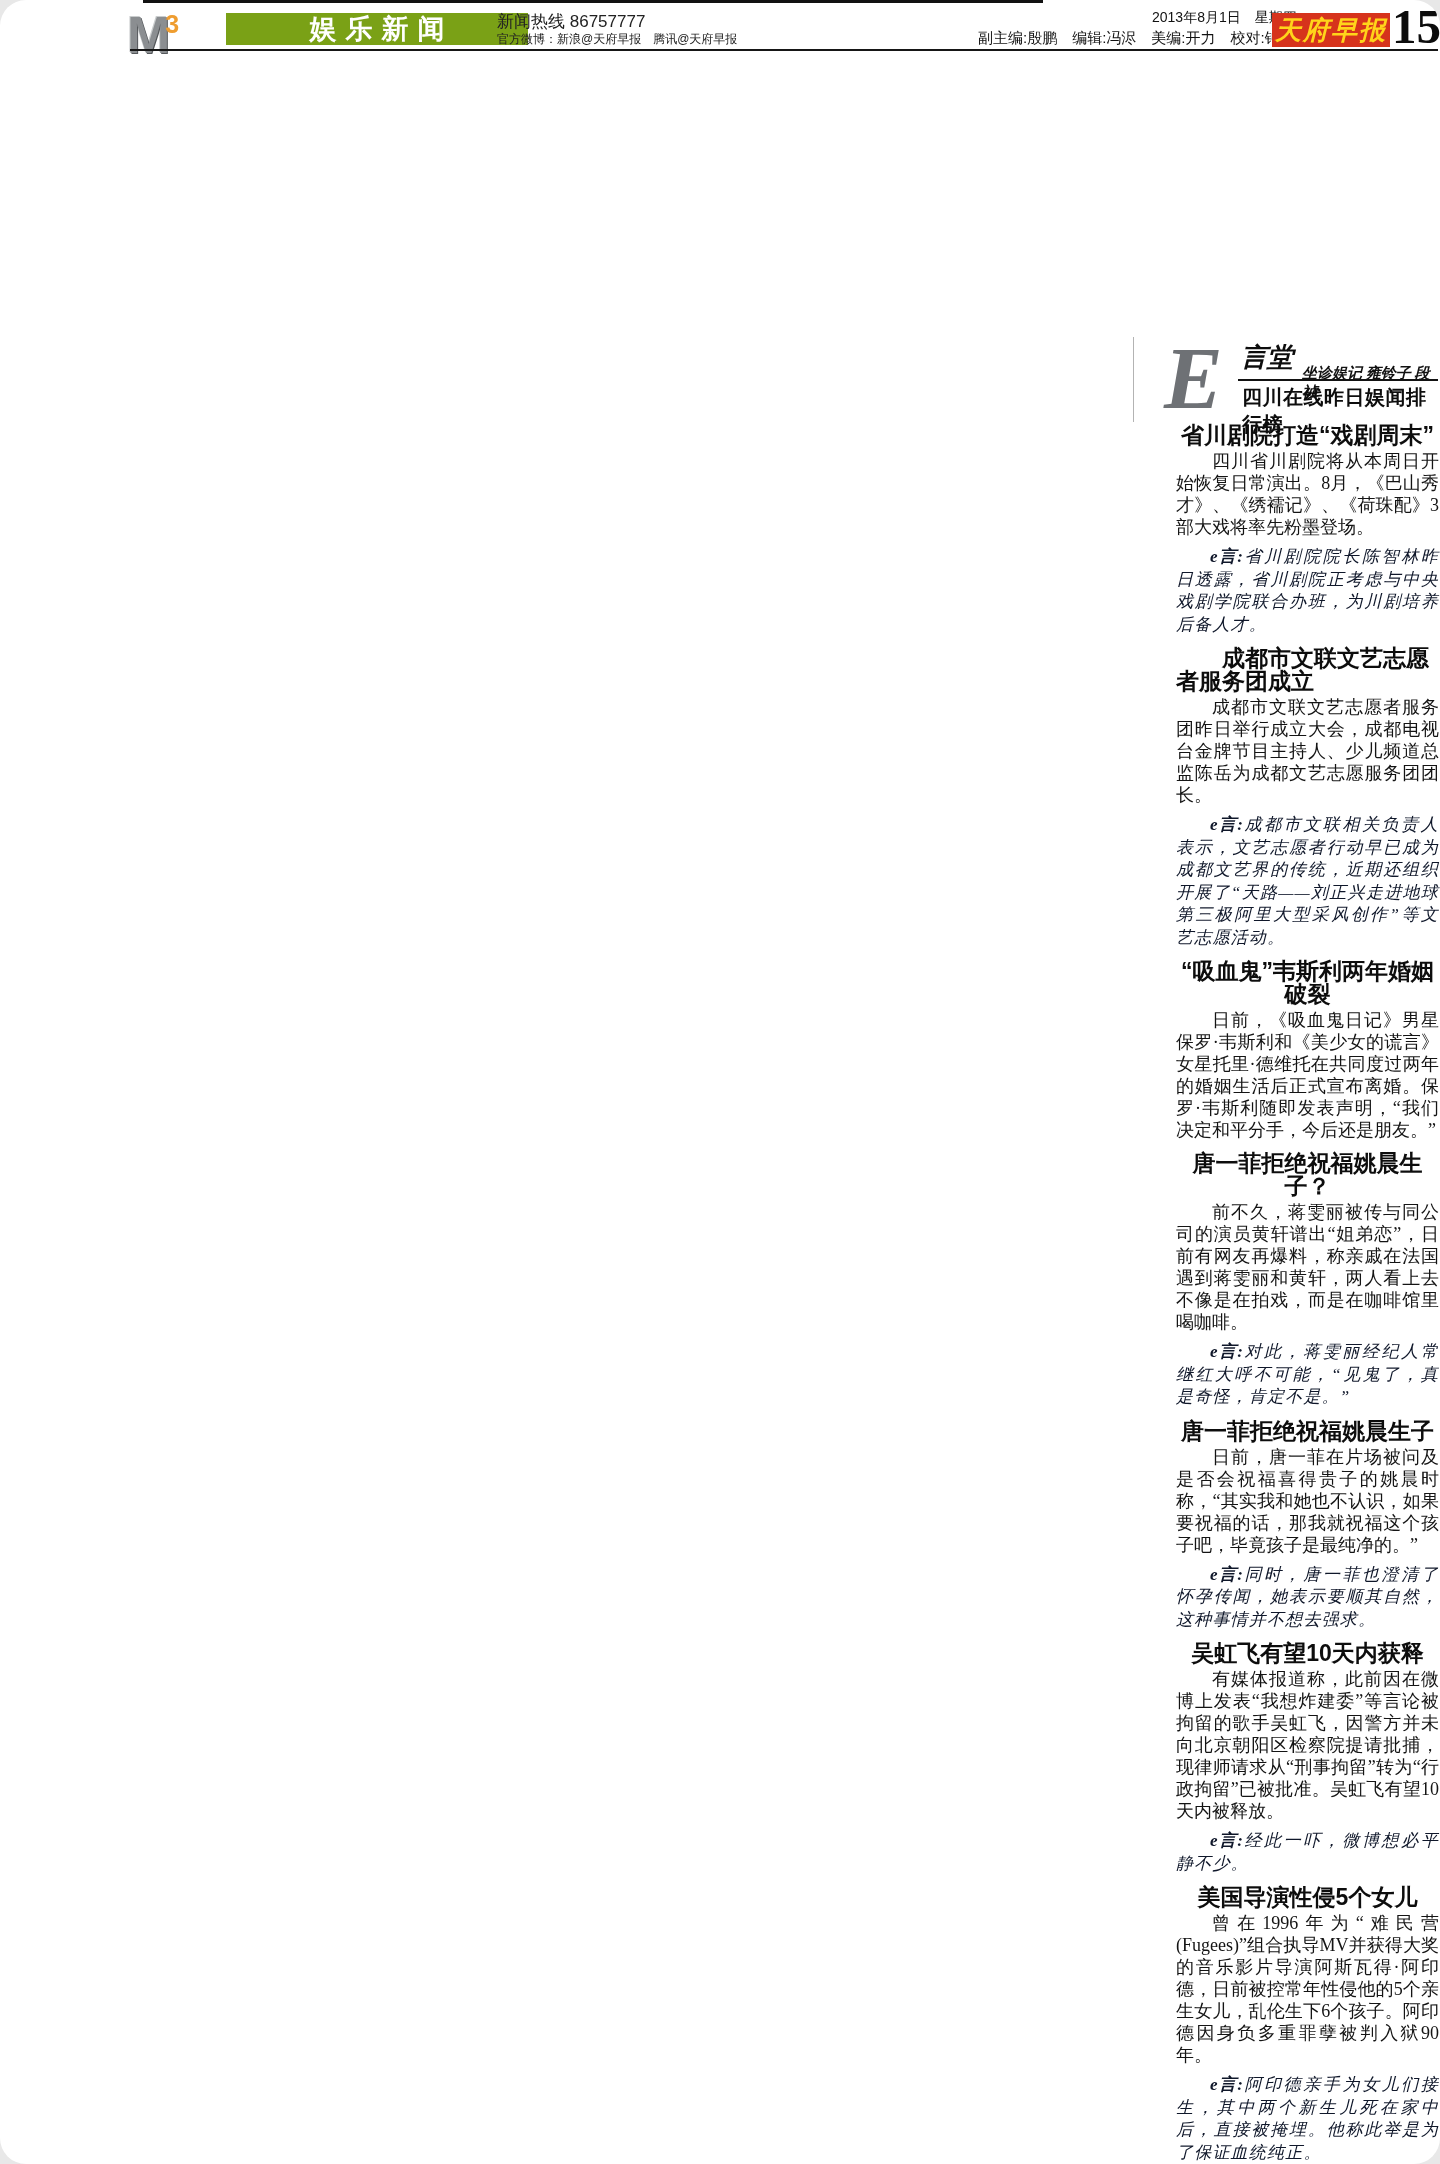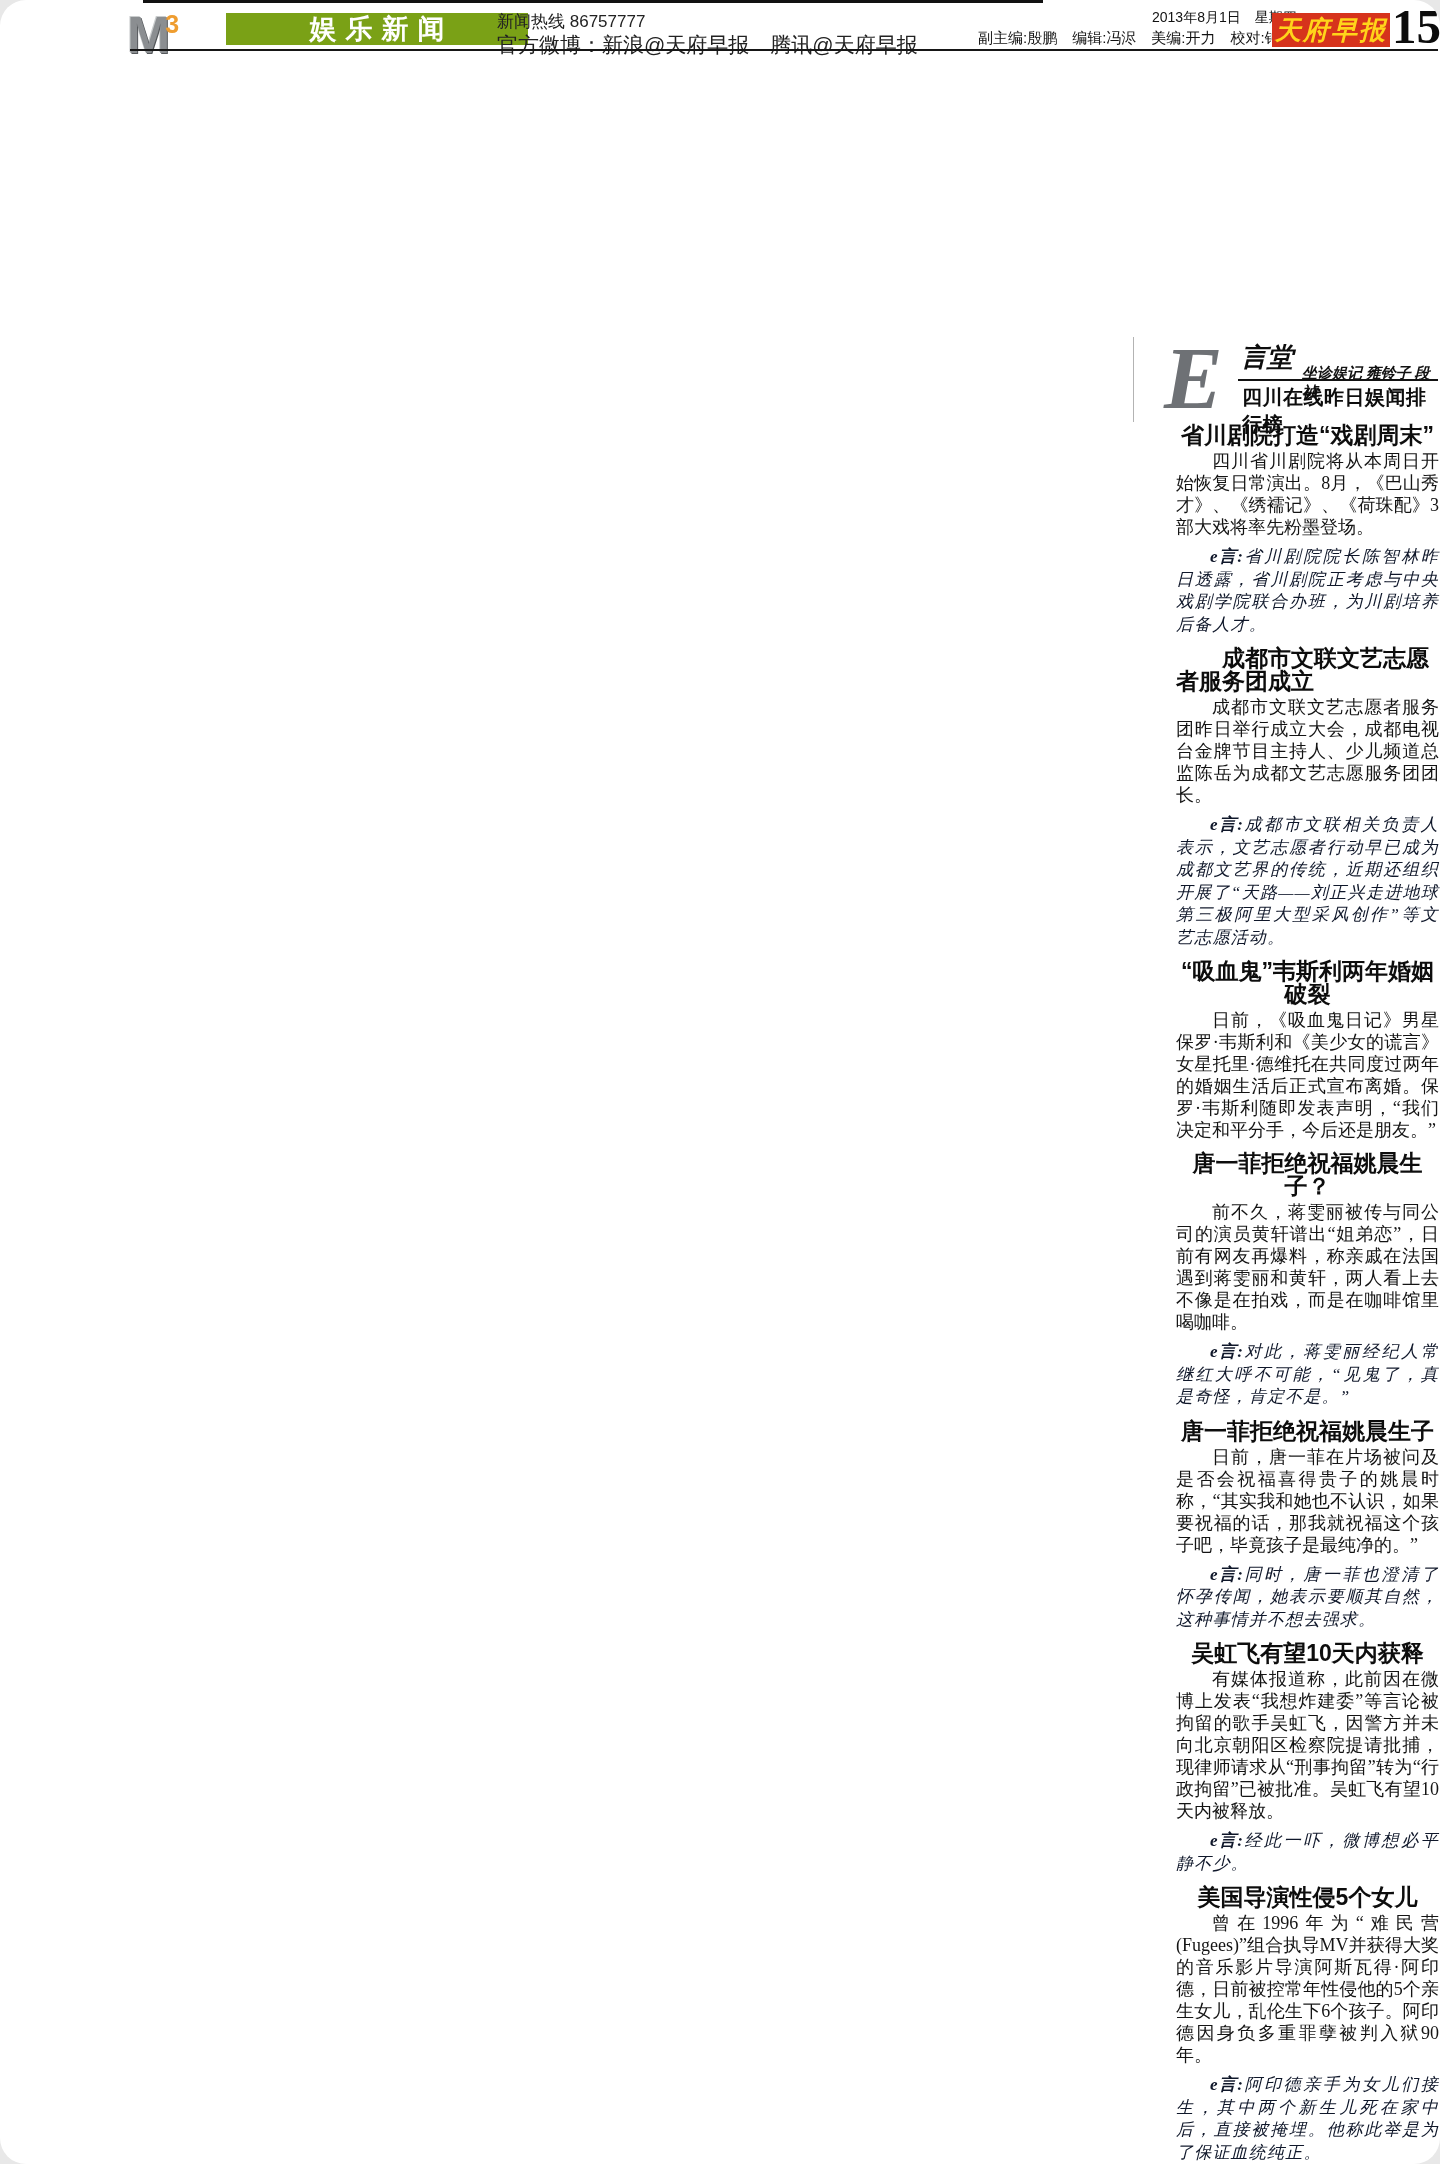--- a/index.html
+++ b/index.html
@@ -9,21 +9,21 @@
   
   .top-rule{position:absolute;left:143px;top:0;width:900px;height:3px;background:#121212;}
   .m-logo{position:absolute;left:127px;top:4px;font-weight:bold;font-size:52px;line-height:44px;
           color:#8b8e91;text-shadow:1px 1px 0 #55585b, -1px -1px 0 #c9cccd;
           font-family:"Liberation Sans",sans-serif;}
   .m-logo sup{font-size:25px;color:#ef9d30;text-shadow:none;position:relative;top:-2px;left:-5px;}
   .section-banner{position:absolute;left:181px;top:13px;width:302px;height:32px;background:#7aa116;
           display:flex;align-items:center;justify-content:center;margin-left:45px;}
   .section-banner span{color:#ffffff;font-weight:bold;font-size:27px;letter-spacing:9px;text-indent:9px;}
   .hotline{position:absolute;left:497px;top:10px;font-size:17px;color:#222;}
-  .weibo{position:absolute;left:497px;top:31px;font-size:21px;color:#222;}
+  .weibo{position:absolute;left:497px;top:31px;font-size:12px;color:#222;}
   .date-line{position:absolute;left:1152px;top:9px;font-size:14px;color:#111;}
   .credits{position:absolute;left:978px;top:29px;font-size:15px;color:#111;}
   .paper-box{position:absolute;left:1272px;top:13px;width:118px;height:34px;background:#d6331c;
           display:flex;align-items:center;justify-content:center;}
   .paper-box span{color:#ffd41a;font-weight:bold;font-style:italic;font-size:26px;letter-spacing:2px;
           font-family:"Liberation Serif",serif;}
   .page-num{position:absolute;left:1392px;top:2px;font-family:"Liberation Serif",serif;
           font-weight:bold;font-size:49px;line-height:49px;color:#0c0c0c;}
   .head-rule{position:absolute;left:130px;top:49px;width:1308px;height:2px;background:#161616;}
 

